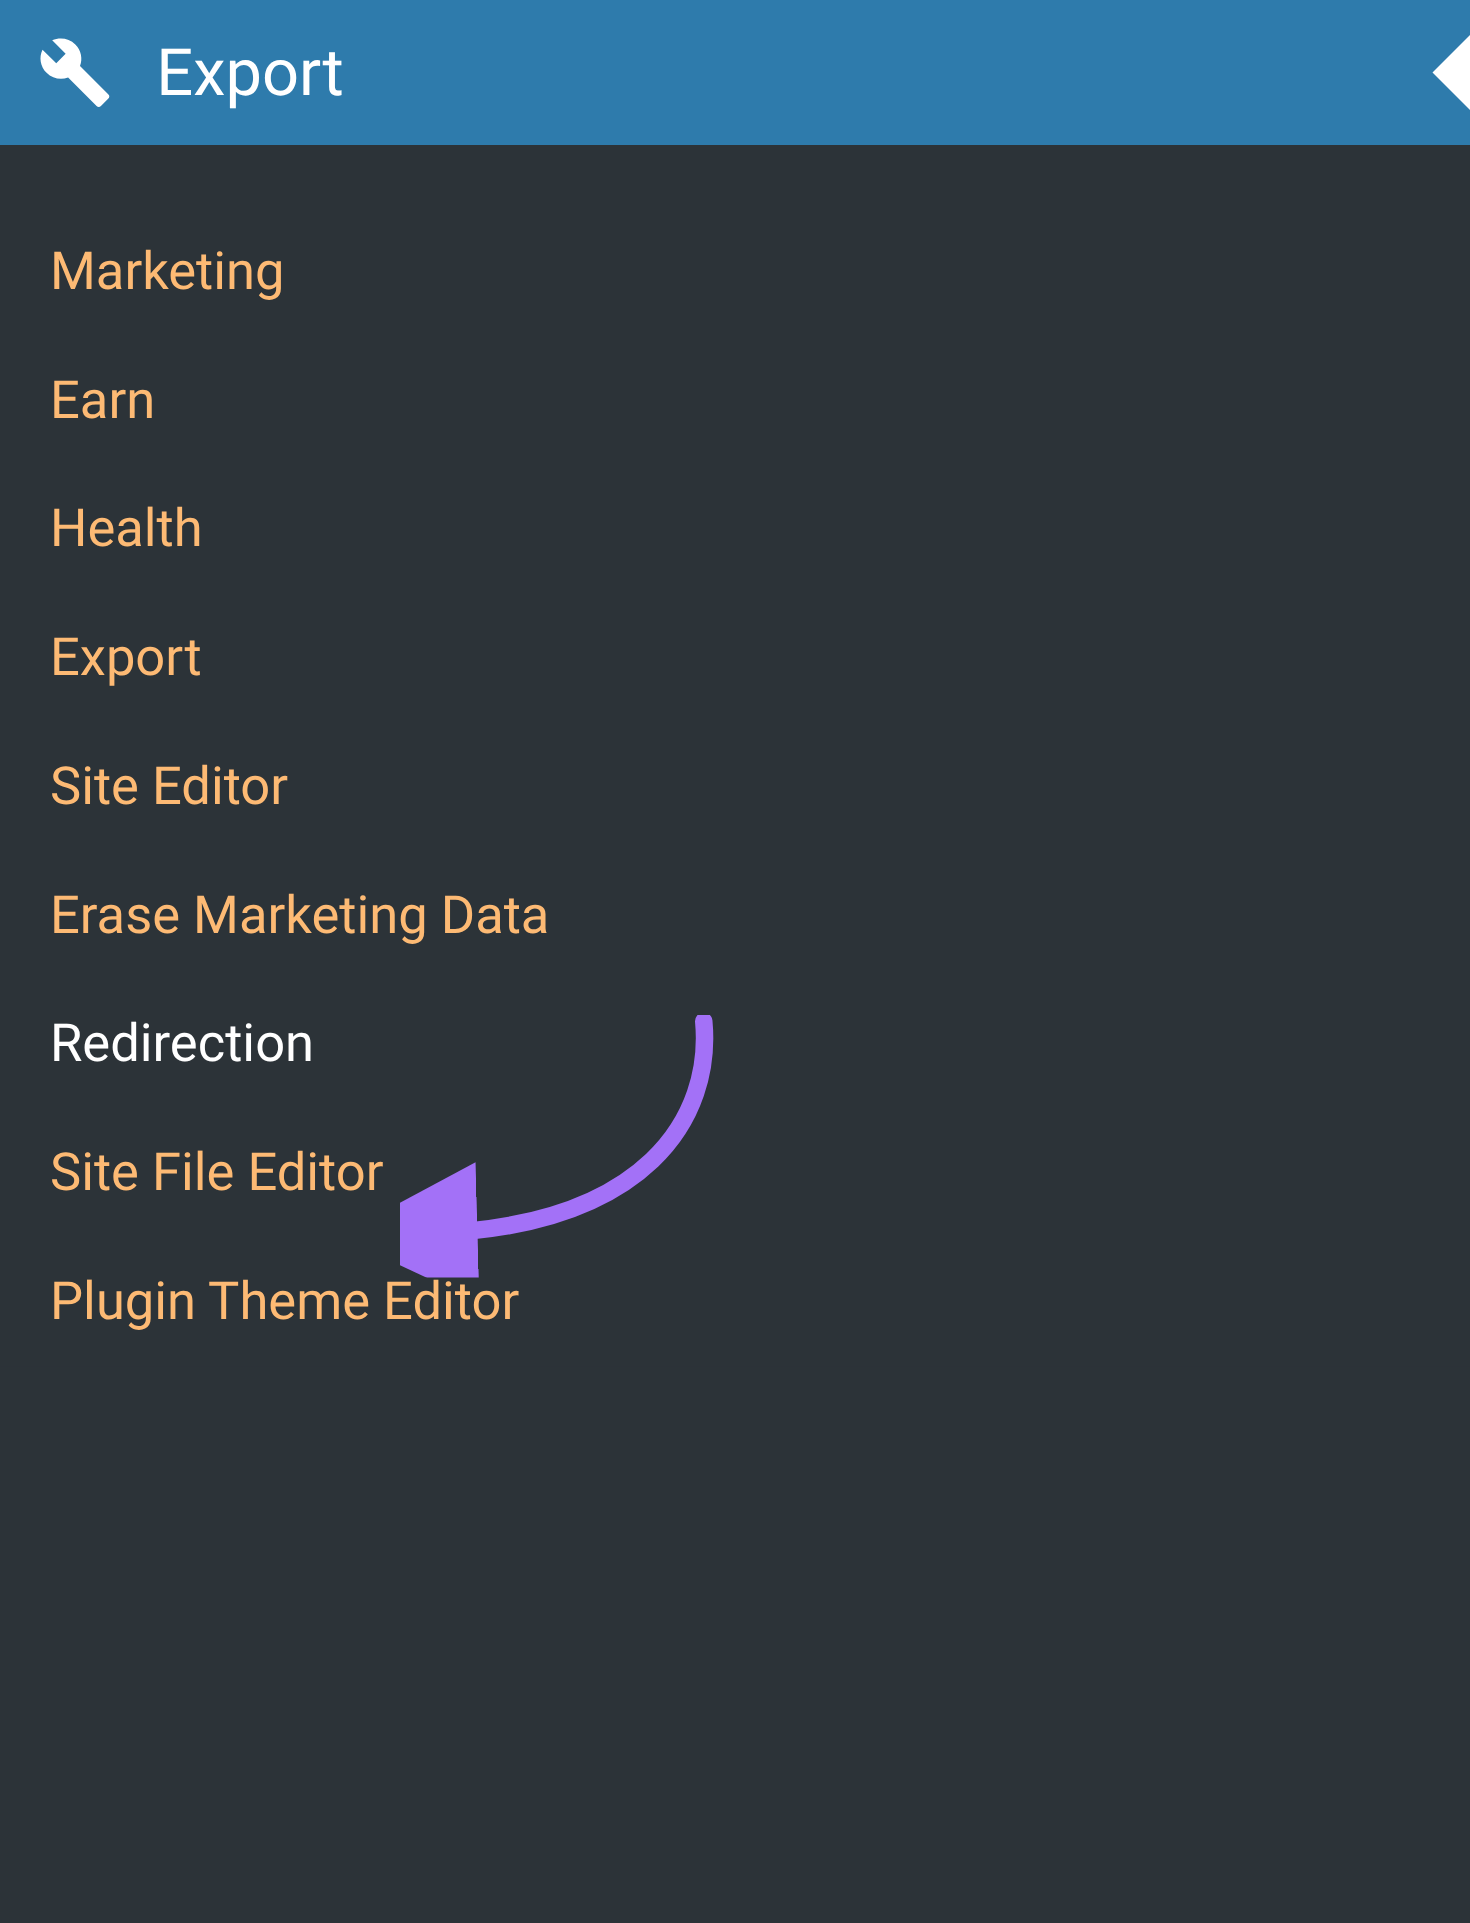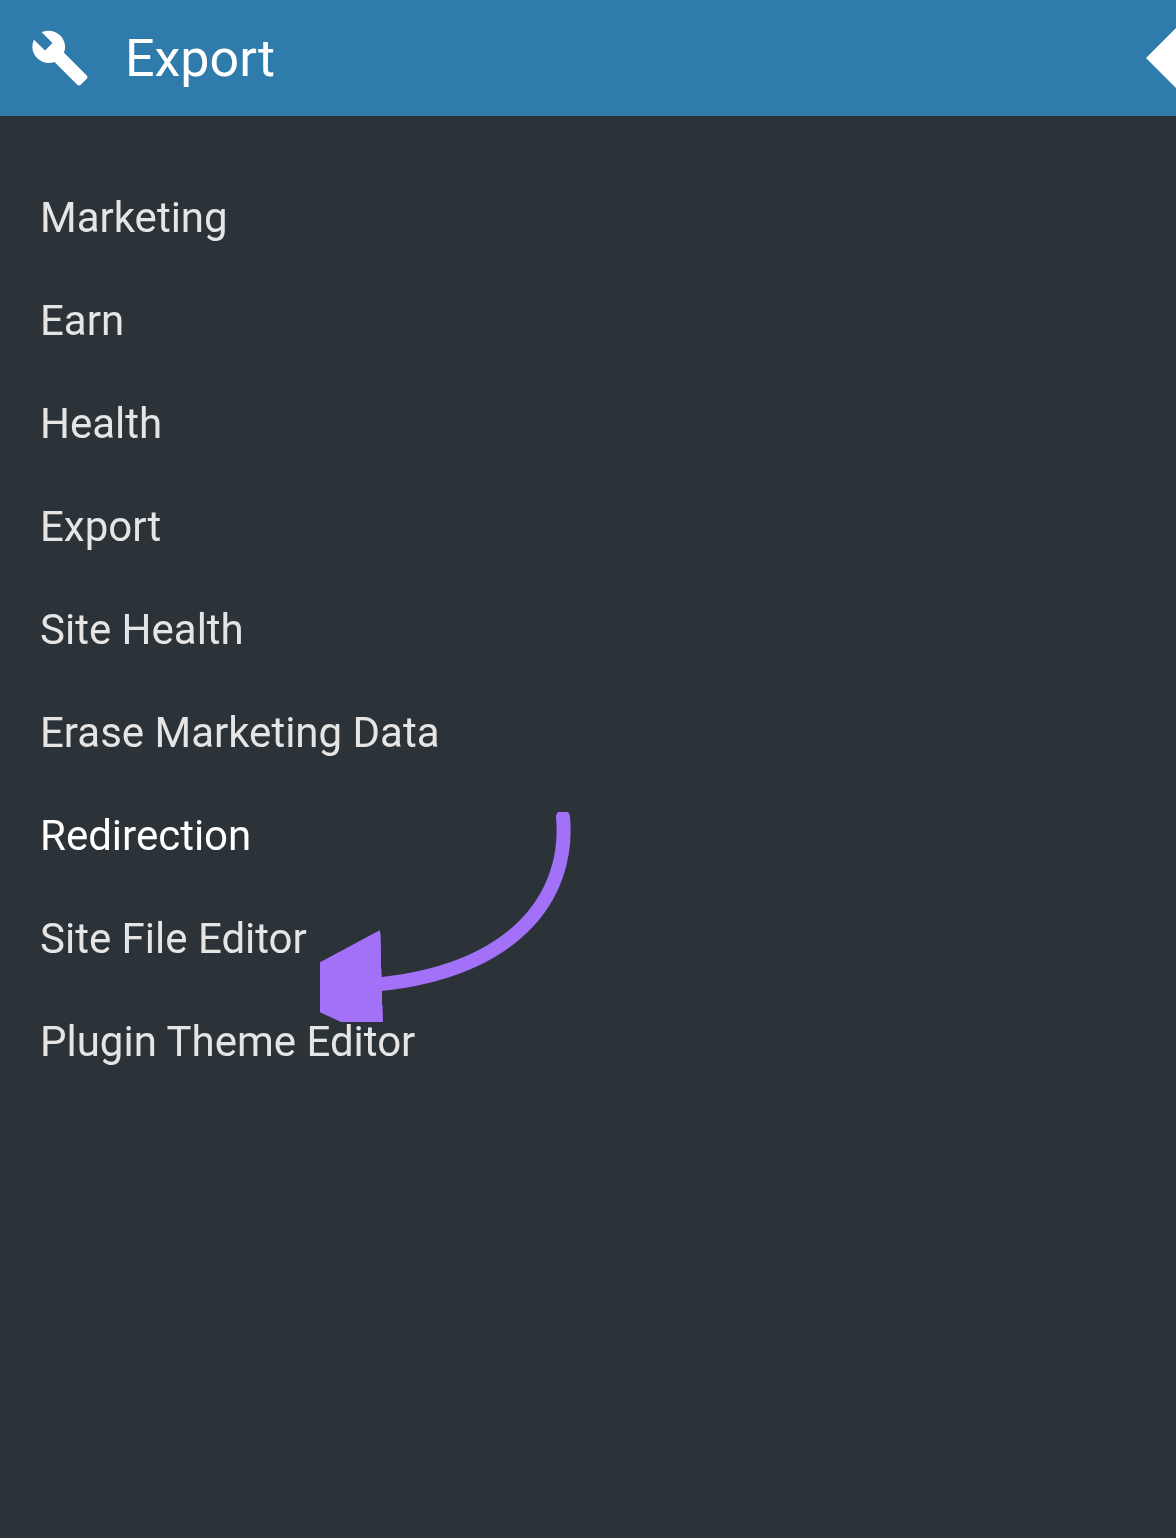--- a/index.html
+++ b/index.html
@@ -49,21 +49,21 @@
       border-top: 30px solid transparent;
       border-bottom: 30px solid transparent;
       border-right: 30px solid #ffffff;
     }
     .submenu {
       background: #2c3338;
       padding-top: 50px;
       padding-left: 40px;
     }
     .submenu-item {
-      color: #e5e5e5;
+      color: #fdba74;
       font-size: 42px;
       font-weight: 400;
       padding: 27px 0;
       cursor: pointer;
       display: block;
     }
     .submenu-item.active {
       color: #ffffff;
       font-weight: 400;
     }
@@ -89,21 +89,21 @@
   </span>
   <span class="header-title">Export</span>
   <div class="notch"></div>
 </div>
 
 <div class="submenu">
   <a class="submenu-item">Marketing</a>
   <a class="submenu-item">Earn</a>
   <a class="submenu-item">Health</a>
   <a class="submenu-item">Export</a>
-  <a class="submenu-item">Site Health</a>
+  <a class="submenu-item">Site Editor</a>
   <a class="submenu-item">Erase Marketing Data</a>
   <a class="submenu-item active">Redirection</a>
   <a class="submenu-item">Site File Editor</a>
   <a class="submenu-item">Plugin Theme Editor</a>
 </div>
 
 <div class="annotation-arrow">
   <svg viewBox="0 0 260 210">
     <defs>
       <marker id="arrowhead" markerWidth="8" markerHeight="8" refX="3" refY="4" orient="auto">

